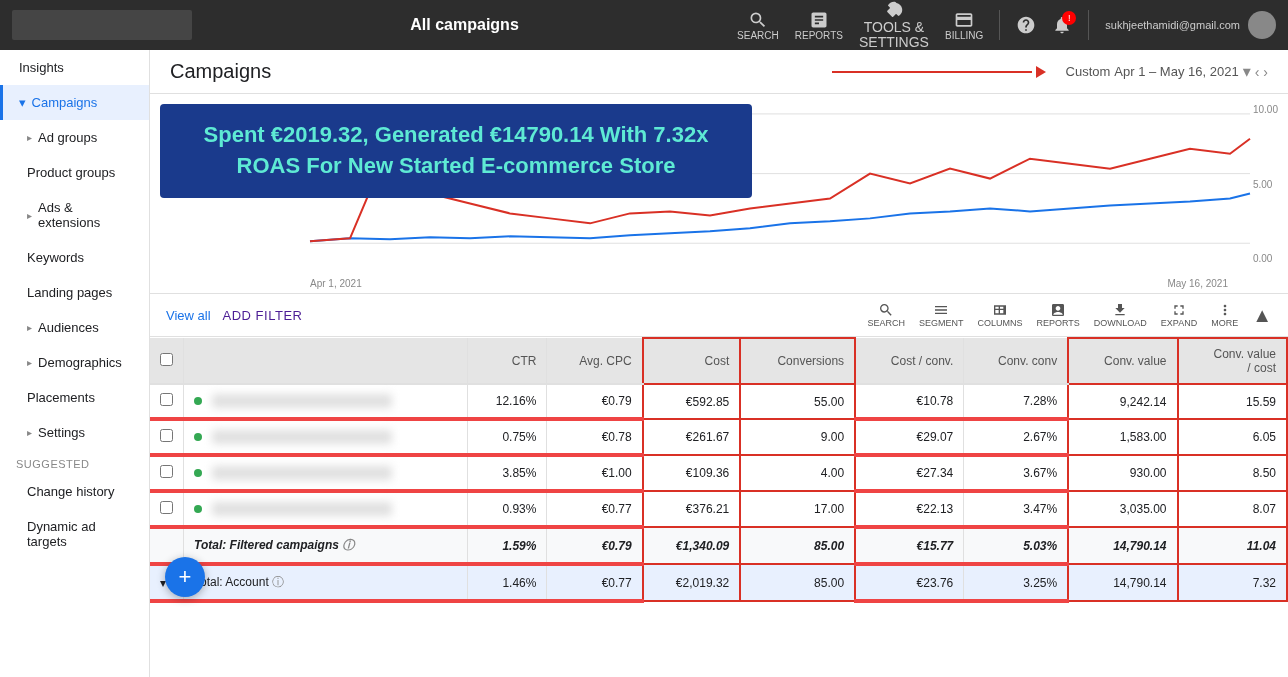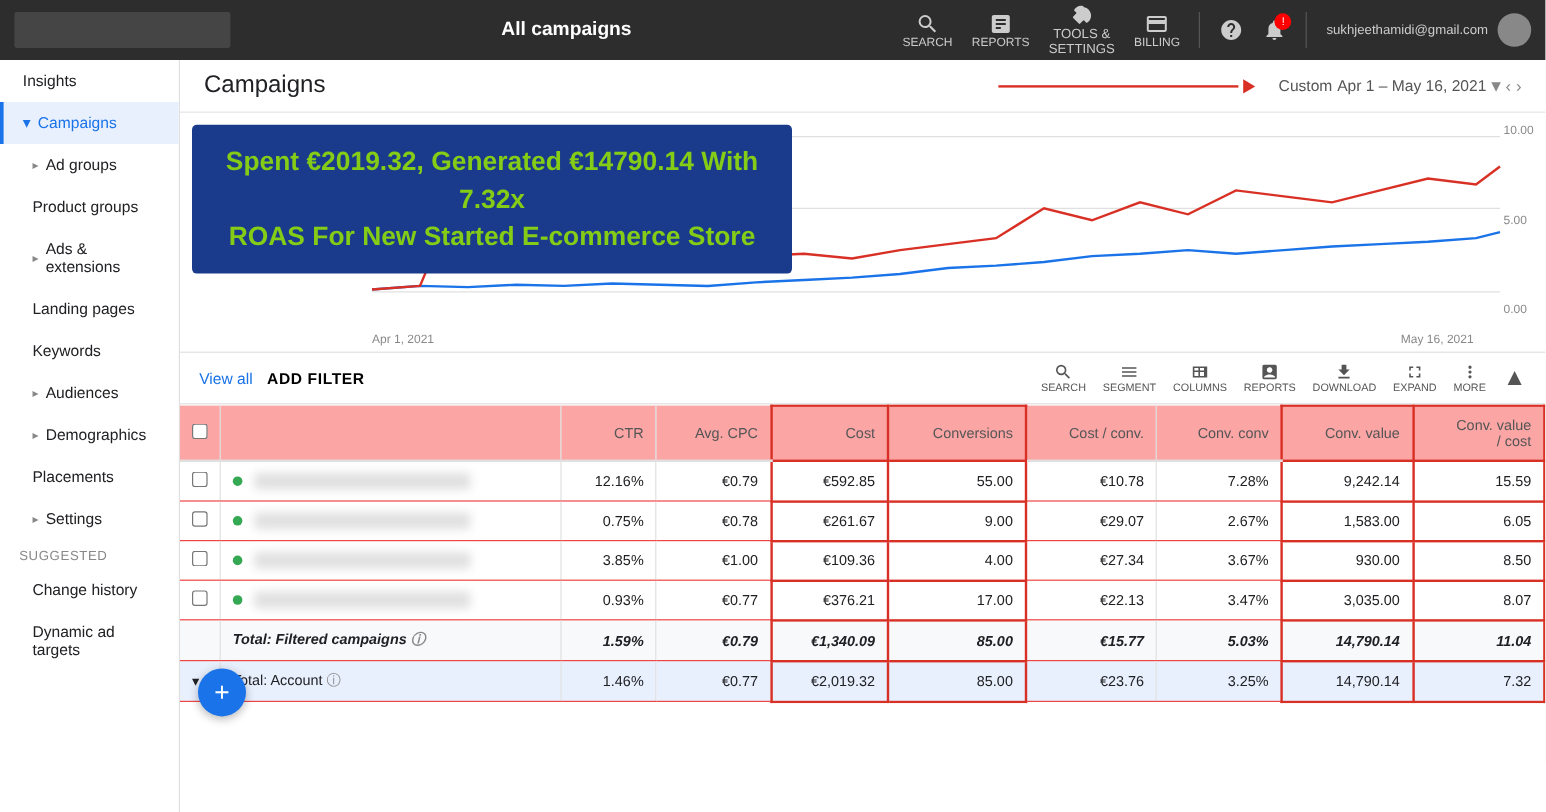--- a/index.html
+++ b/index.html
@@ -161,24 +161,24 @@
       height: 200px;
       background: #fff;
       border-bottom: 1px solid #e0e0e0;
       overflow: hidden;
     }
     .chart-overlay-banner {
       position: absolute;
       top: 10px;
       left: 10px;
       background: #1a3a8c;
-      color: #84cc16;
+      color: #5eead4;
       padding: 16px 24px;
       border-radius: 4px;
-      width: 500px;
+      width: 592px;
       z-index: 10;
       text-align: center;
     }
     .chart-overlay-banner .banner-text {
       font-size: 22px;
       font-weight: bold;
       line-height: 1.4;
     }
     .chart-svg-container {
       position: absolute;
@@ -215,23 +215,23 @@
       background: #fff;
       gap: 12px;
     }
     .view-all-link {
       color: #1a73e8;
       font-size: 13px;
       cursor: pointer;
       text-decoration: none;
     }
     .add-filter-btn {
-      color: #000000;
+      color: #4c1d95;
       font-size: 13px;
-      font-weight: bold;
+      font-weight: normal;
       cursor: pointer;
       letter-spacing: 0.5px;
     }
     .toolbar-icons {
       margin-left: auto;
       display: flex;
       align-items: center;
       gap: 14px;
     }
     .toolbar-icon {
@@ -247,35 +247,35 @@
     
     .table-wrapper {
       overflow-x: auto;
     }
     table {
       width: 100%;
       border-collapse: collapse;
       font-size: 12px;
     }
     th {
-      background: #fca5a5;
+      background: #e5e5e5;
       padding: 8px 10px;
       text-align: right;
       border-bottom: 2px solid #e0e0e0;
       border-right: 1px solid #e0e0e0;
       color: #555;
       font-weight: normal;
       white-space: nowrap;
     }
     th:first-child { text-align: left; width: 30px; }
     th.campaign-name { text-align: left; min-width: 200px; }
     td {
       padding: 8px 10px;
       text-align: right;
-      border-bottom: 1px solid #ef4444;
+      border-bottom: 4px solid #ef4444;
       border-right: 1px solid #e0e0e0;
       color: #202124;
       white-space: nowrap;
     }
     td:first-child { text-align: center; width: 30px; }
     td.campaign-name-cell { text-align: left; }
 
     
     th.highlight-col, td.highlight-col {
       border: 2px solid #d93025 !important;
@@ -365,21 +365,21 @@
       <svg viewBox="0 0 24 24">
           <path d="M19 3H5c-1.1 0-2 .9-2 2v14c0 1.1.9 2 2 2h14c1.1 0 2-.9 2-2V5c0-1.1-.9-2-2-2zm-7 14H7v-2h5v2zm5-4H7v-2h10v2zm0-4H7V7h10v2z"></path>
         </svg>
       <span>REPORTS</span>
     </div>
 
     <div class="top-nav-icon">
       <svg viewBox="0 0 24 24">
           <path d="M13.7 2.3C10 1.5 6.3 3.4 4.7 6.7L7 9c.3.3.3.7 0 1L4 13c-.4.4-.4 1 0 1.4l5.6 5.6c.4.4 1 .4 1.4 0l3-3c.3-.3.7-.3 1 0l2.3 2.3c3.3-1.6 5.2-5.3 4.4-9-.7-3.3-3.3-5.9-6.6-6.6l.6.6z"></path>
         </svg>
-      <span style="font-size:11px; line-height:1.1; text-align:center;">TOOLS &amp;<br>SETTINGS</span>
+      <span style="font-size:14px; line-height:1.1; text-align:center;">TOOLS &amp;<br>SETTINGS</span>
     </div>
 
     <div class="top-nav-icon">
       <svg viewBox="0 0 24 24">
           <path d="M20 4H4c-1.11 0-2 .89-2 2v12c0 1.11.89 2 2 2h16c1.11 0 2-.89 2-2V6c0-1.11-.89-2-2-2zm0 14H4v-6h16v6zm0-10H4V6h16v2z"></path>
         </svg>
       <span>BILLING</span>
     </div>
 
     <div class="nav-divider"></div>
@@ -426,25 +426,25 @@
     <div class="sidebar-item indented">
       <span>Product groups</span>
     </div>
 
     <div class="sidebar-item indented">
       <span class="arrow">▸</span>
       <span>Ads &amp; extensions</span>
     </div>
 
     <div class="sidebar-item indented">
+      <span>Keywords</span>
+    </div>
+
+    <div class="sidebar-item indented">
       <span>Landing pages</span>
-    </div>
-
-    <div class="sidebar-item indented">
-      <span>Keywords</span>
     </div>
 
     <div class="sidebar-item indented">
       <span class="arrow">▸</span>
       <span>Audiences</span>
     </div>
 
     <div class="sidebar-item indented">
       <span class="arrow">▸</span>
       <span>Demographics</span>

